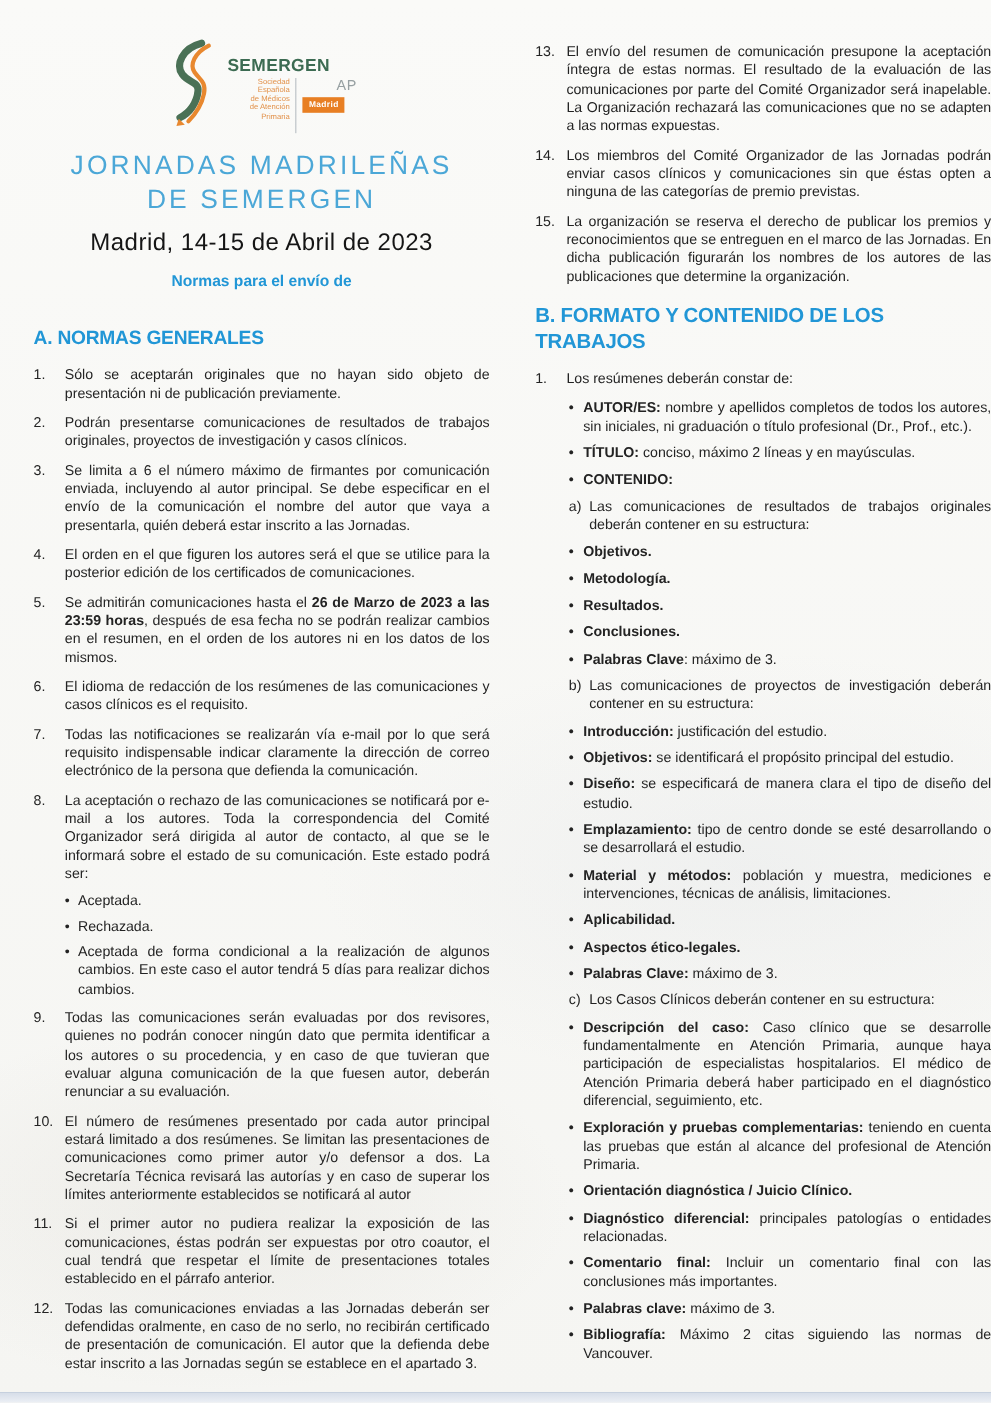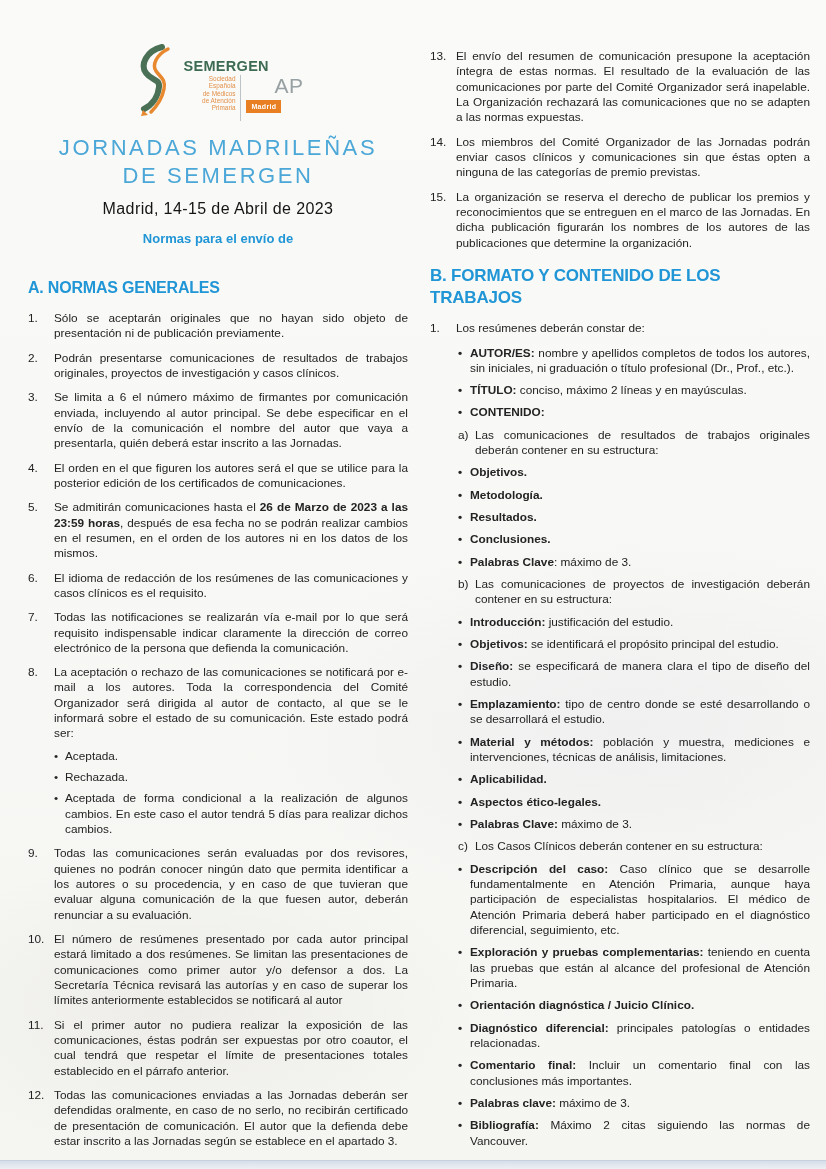--- a/index.html
+++ b/index.html
@@ -4,44 +4,43 @@
 <style>
   html,body{margin:0;padding:0;}
   body{
     width:826px;height:1169px;
     font-family:"Liberation Sans","DejaVu Sans",sans-serif;
     color:#232323;
     background:#f6f6f3;
   }
   .page{
     width:826px;height:1169px;position:relative;overflow:hidden;box-sizing:border-box;
-    padding:28px 16px 0 28px;display:flex;gap:22px;
+    padding:28px 16px 0 28px;display:flex;gap:38px;
     background:
       radial-gradient(ellipse 420px 220px at 22% 86%, rgba(203,198,188,0.20), transparent 70%),
       radial-gradient(ellipse 520px 260px at 76% 62%, rgba(198,204,214,0.16), transparent 70%),
       linear-gradient(#fafaf8,#f5f5f2);
-    align-items: center;
   }
   .col{width:380px;flex:none;font-size:11.8px;line-height:1.3;}
   .col-right{padding-top:8px;}
 
   
   header{text-align:center;}
   .logo-wrap{display:flex;justify-content:center;align-items:flex-start;gap:7px;margin-top:4px;}
   .logo-right{text-align:left;padding-top:16px;}
   .brand{color:#3c6b52;font-weight:bold;font-size:14.5px;letter-spacing:.3px;line-height:1;}
   .logo-sub{display:flex;gap:5px;margin-top:2px;align-items:flex-start;}
   .sublines{width:52px;text-align:right;font-size:6.4px;line-height:7.3px;color:#e2914a;}
   .vline{width:1px;background:#bdc4c8;height:46px;flex:none;}
-  .ap{font-size:21px;color:#97a0a2;line-height:1;letter-spacing:.5px;margin-left:28px;}
+  .ap{font-size:12px;color:#97a0a2;line-height:1;letter-spacing:.5px;margin-left:28px;}
   .madrid{display:inline-block;background:#e87f23;color:#fff;font-size:7px;font-weight:bold;
     padding:2px 5px;margin-top:4px;letter-spacing:.3px;}
 
   .title{font-size:22px;color:#4ba7d7;letter-spacing:2.6px;line-height:1.28;margin-top:13px;font-weight:400;}
-  .date{font-size:16px;margin-top:9px;color:#151515;letter-spacing:.4px;}
+  .date{font-size:20px;margin-top:9px;color:#151515;letter-spacing:.4px;}
   .subtitle{font-size:13px;font-weight:bold;color:#2196d6;line-height:1.22;margin-top:11px;}
 
   
   h2{font-size:16px;color:#2196d6;margin:31px 0 12px;font-weight:bold;letter-spacing:-.2px;}
   .col-right h2{font-size:17px;margin:14px 0 12px;}
 
   
   .item{display:flex;margin-bottom:9px;}
   .num{flex:none;width:26px;}
   .txt{flex:1;text-align:justify;}

